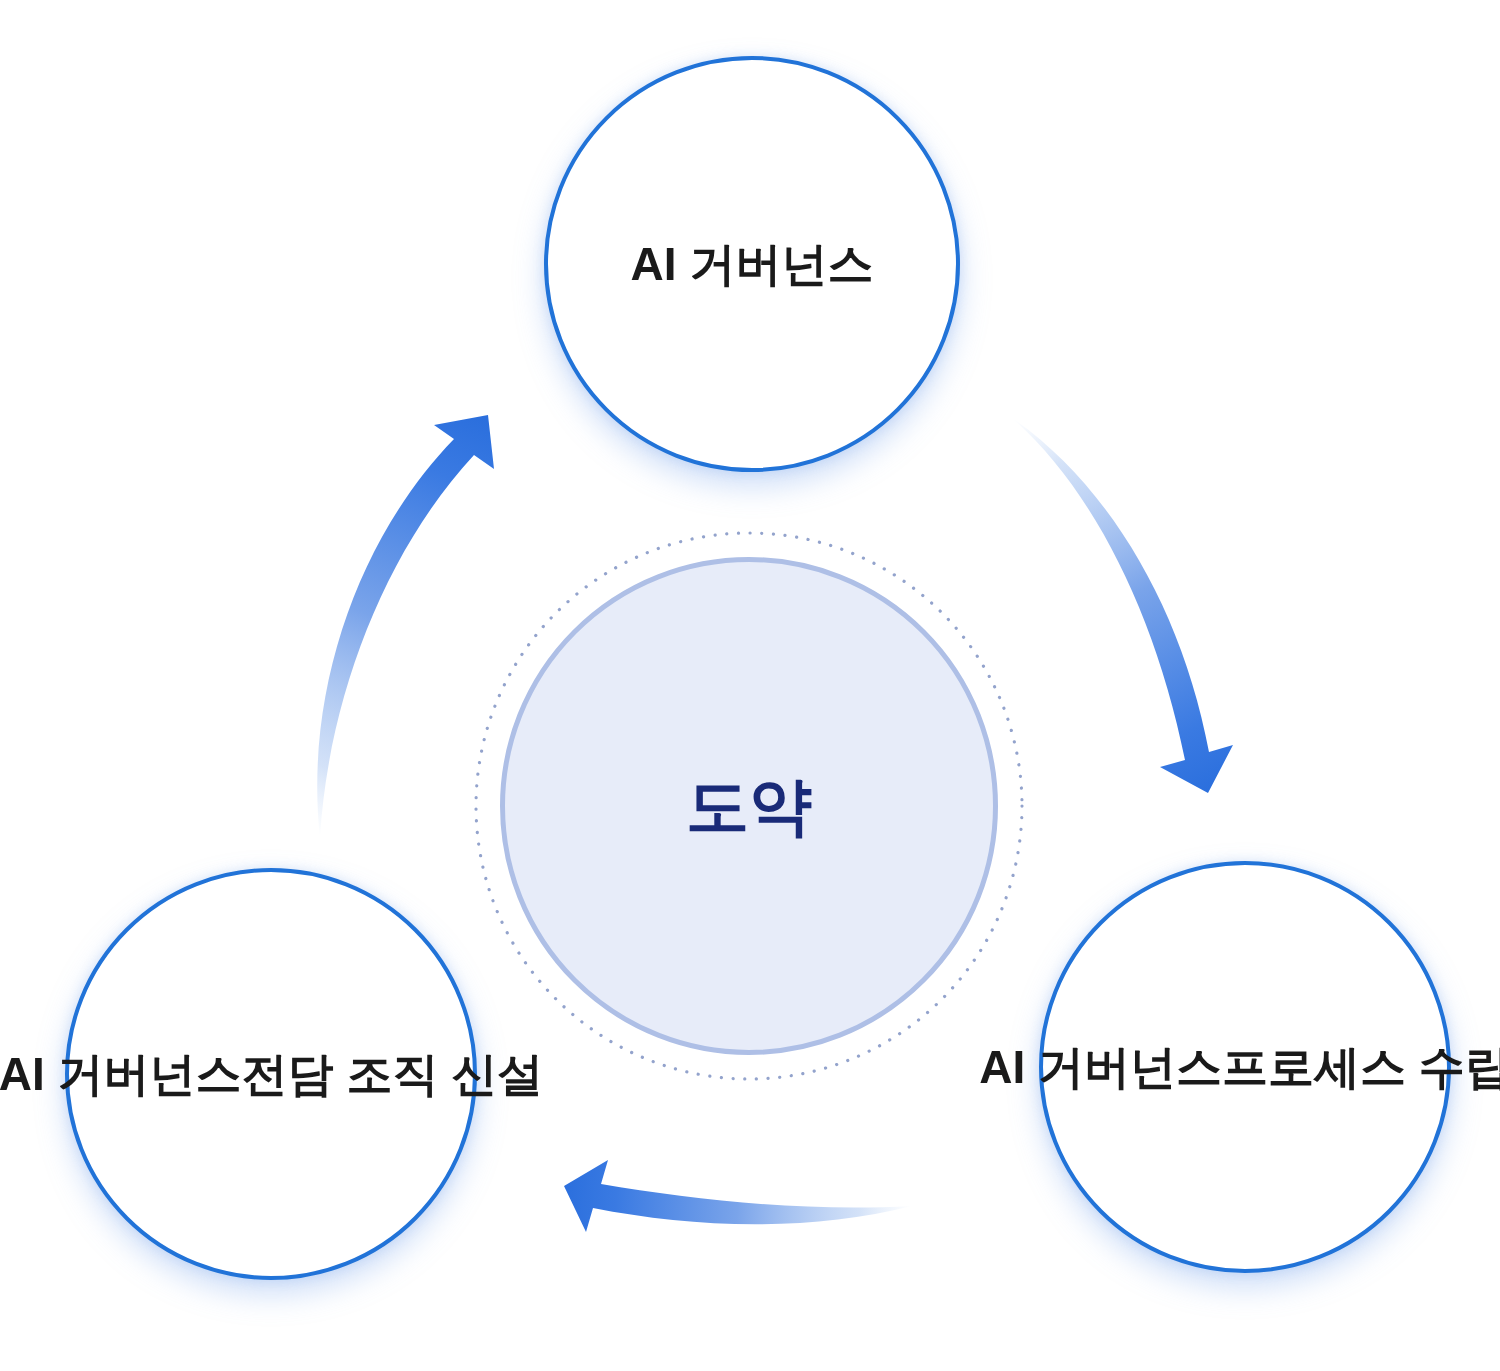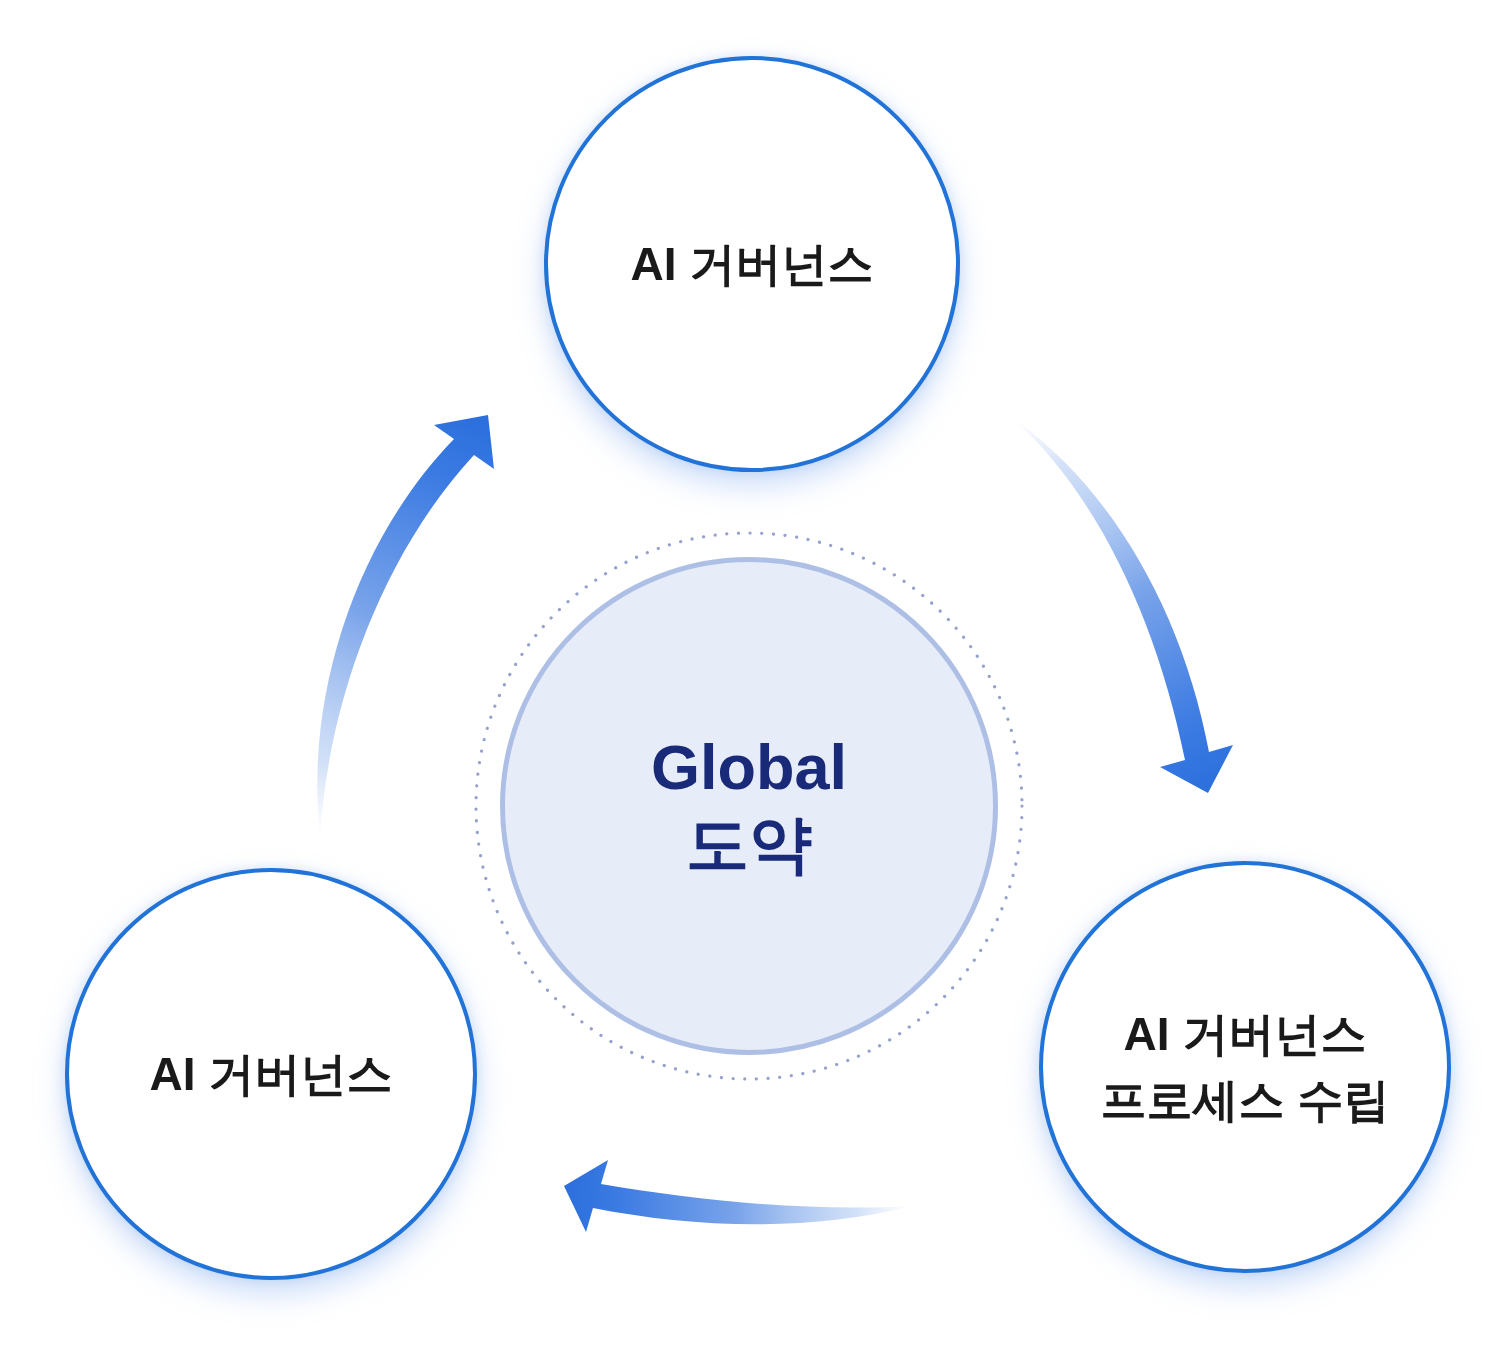--- a/index.html
+++ b/index.html
@@ -17,21 +17,21 @@
     position:relative;
     width:1500px;height:1371px;
     background:var(--background);
     overflow:hidden;
     font-family:"Liberation Sans", sans-serif;
   }
   .layer{position:absolute;inset:0;}
   .node{
     position:absolute;
     border-radius:50%;
-    display:flex;flex-direction:column;align-items:center;justify-content:center;
+    display:flex;flex-direction:row;align-items:center;justify-content:center;
     text-align:center;
     box-sizing:border-box;
   }
   .outer-node{
     width:416px;height:416px;
     background:#ffffff;
     border:4px solid var(--node-border);
     box-shadow:0 0 12px rgba(90,145,230,.18), 0 14px 30px rgba(115,160,235,.35);
     color:var(--node-text);
     font-size:46px;font-weight:700;line-height:1.44;
@@ -90,30 +90,30 @@
              L 1233 745 L 1208 793 L 1160 767 L 1185 760
              C 1155 612 1092 488 1012 418 Z"></path>
 
     <path fill="url(#gArrowLeft)" d="M 912 1206
              C 805 1212 695 1200 601 1184
              L 608 1160 L 564 1186 L 586 1232 L 593 1208
              C 695 1228 808 1232 912 1206 Z"></path>
   </svg>
 
   <div class="node center-node">
-    <div class="txt">Global</div>
     <div class="txt">도약</div>
   </div>
 
   <div class="node outer-node node-top">
     <div class="txt">AI 거버넌스</div>
   </div>
 
   <div class="node outer-node node-right">
     <div class="txt">AI 거버넌스</div>
     <div class="txt">프로세스 수립</div>
   </div>
 
   <div class="node outer-node node-left">
     <div class="txt">AI 거버넌스</div>
+    <div class="txt">전담 조직 신설</div>
   </div>
 
 </div>
 
 </body></html>

